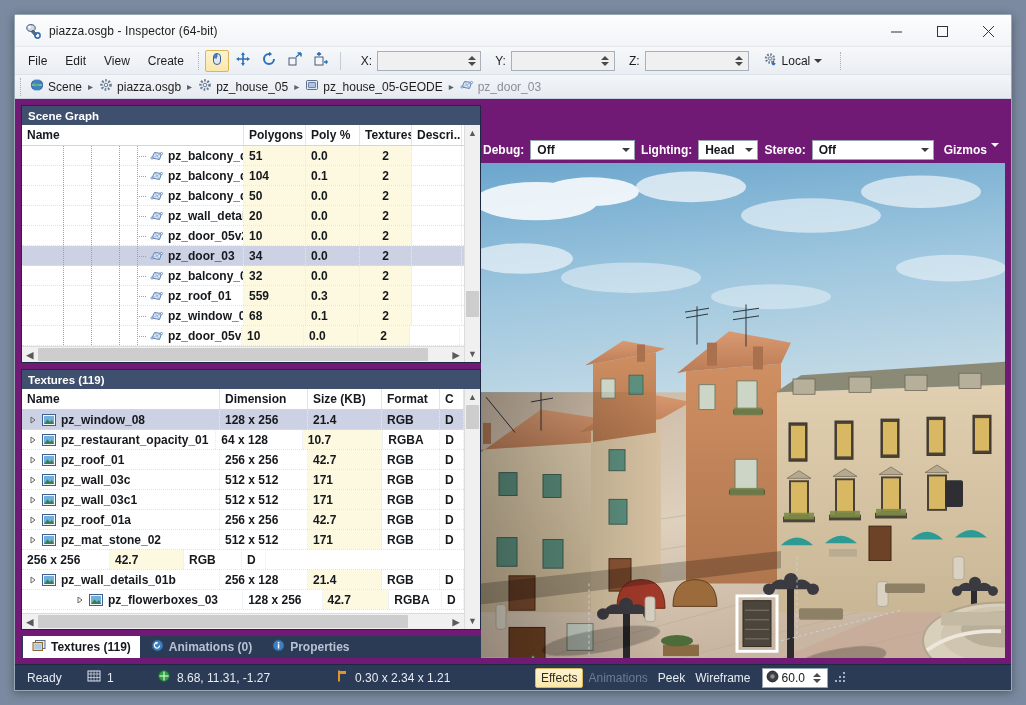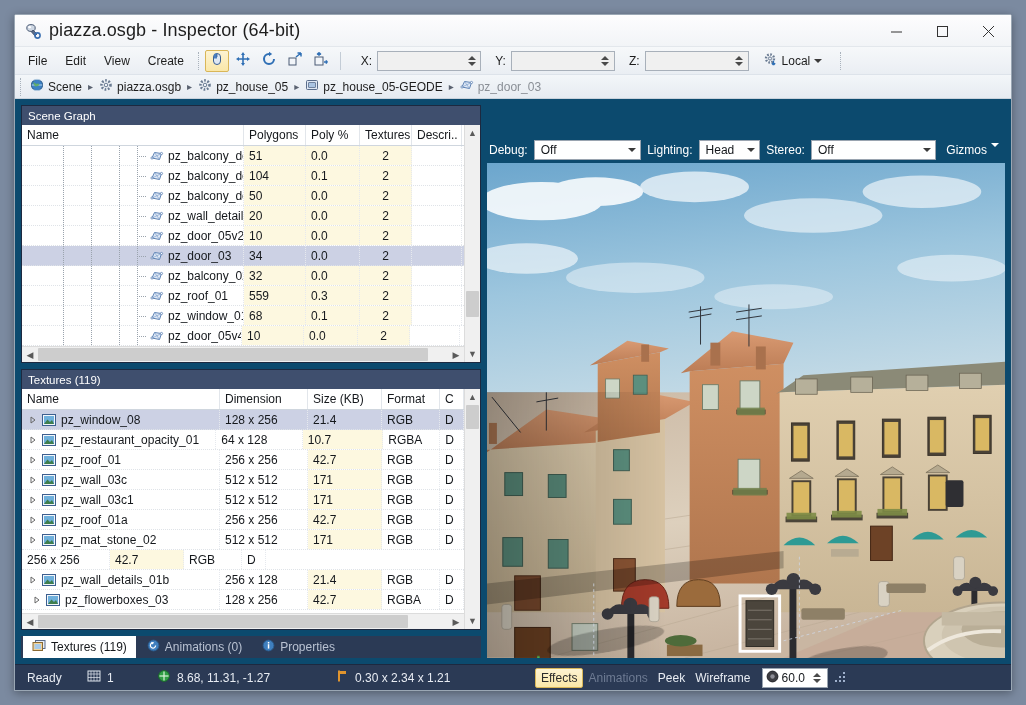--- a/index.html
+++ b/index.html
@@ -28,21 +28,21 @@
     background: linear-gradient(#fdfdfe, #f2f4f7);
     display: flex; align-items: center;
     border-bottom: 1px solid #e3e7ec;
     position: relative;
   }
   #app-icon {
     width: 18px; height: 18px; margin-left: 9px; margin-right: 7px;
     flex: 0 0 18px; position: relative;
   }
   #title-text {
-    font-size: 18px; color: #1d1d1d; letter-spacing: 0.1px;
+    font-size: 12px; color: #1d1d1d; letter-spacing: 0.1px;
   }
   .win-btns { position: absolute; right: 0; top: 0; height: 32px; display: flex; }
   .win-btn {
     width: 46px; height: 32px;
     display: flex; align-items: center; justify-content: center;
     color: #3a3a3a;
   }
   
   #menu-toolbar {
     height: 28px; flex: 0 0 28px;
@@ -118,24 +118,24 @@
     border-bottom: 1px solid #c9d2dc;
     padding-left: 5px;
     font-size: 12px; color: #1d1d1d;
   }
   .crumb { display: flex; align-items: center; gap: 4px; padding: 2px 4px; border-radius: 2px; }
   .crumb.dim { color: #8a8f96; }
   .crumb-sep { color: #5a6270; margin: 0 2px; font-size: 10px; }
   
   #body-area {
     flex: 1 1 auto; display: flex;
-    background: #0c4a6e;
+    background: #701a75;
     padding: 6px;
-    gap: 6px;
     min-height: 0;
+    font-weight: bold;
   }
   #left-col { width: 460px; flex: 0 0 460px; display: flex; flex-direction: column; gap: 6px; min-height: 0; }
   
   .panel { display: flex; flex-direction: column; min-height: 0; background: #fff;
            border: 1px solid #1d2940; }
   .panel-head {
     height: 19px; flex: 0 0 19px;
     background: #3f4f6e;
     color: #fff; font-size: 11.5px;
     display: flex; align-items: center; padding-left: 6px;
@@ -850,21 +850,21 @@
                       </svg>
                     </span>
                     <span>pz_wall_details_01b</span>
                   </div>
                   <div class="td" style="width: 88px;">256 x 128</div>
                   <div class="td hl" style="width: 74px;">21.4</div>
                   <div class="td" style="width: 58px;">RGB</div>
                   <div class="td" style="width: 24px;">D</div>
                 </div>
                 <div class="trow">
-                  <div class="td" style="width: 198px; padding-left: 8px;">
+                  <div class="td" style="width: 198px; padding-left: 8px; margin-left: 43px;">
                     <span class="expander">
                       <svg width="8" height="8" viewBox="0 0 8 8">
                         <path d="M2 1 L6 4 L2 7 Z" fill="none" stroke="#666" stroke-width="1"></path>
                       </svg>
                     </span>
                     <span style="display:flex;margin:0 5px 0 2px">
                       <svg width="14" height="12" viewBox="0 0 14 12">
                         <rect x="0.5" y="0.5" width="13" height="11" fill="#f2f6fb" stroke="#3c5f8f" stroke-width="1"></rect>
                         <rect x="2" y="2" width="10" height="8" fill="#6fb0dc"></rect>
                         <path d="M2 10 L5.5 5.5 L8 8 L10 6 L12 10 Z" fill="#3e7e4e"></path>

